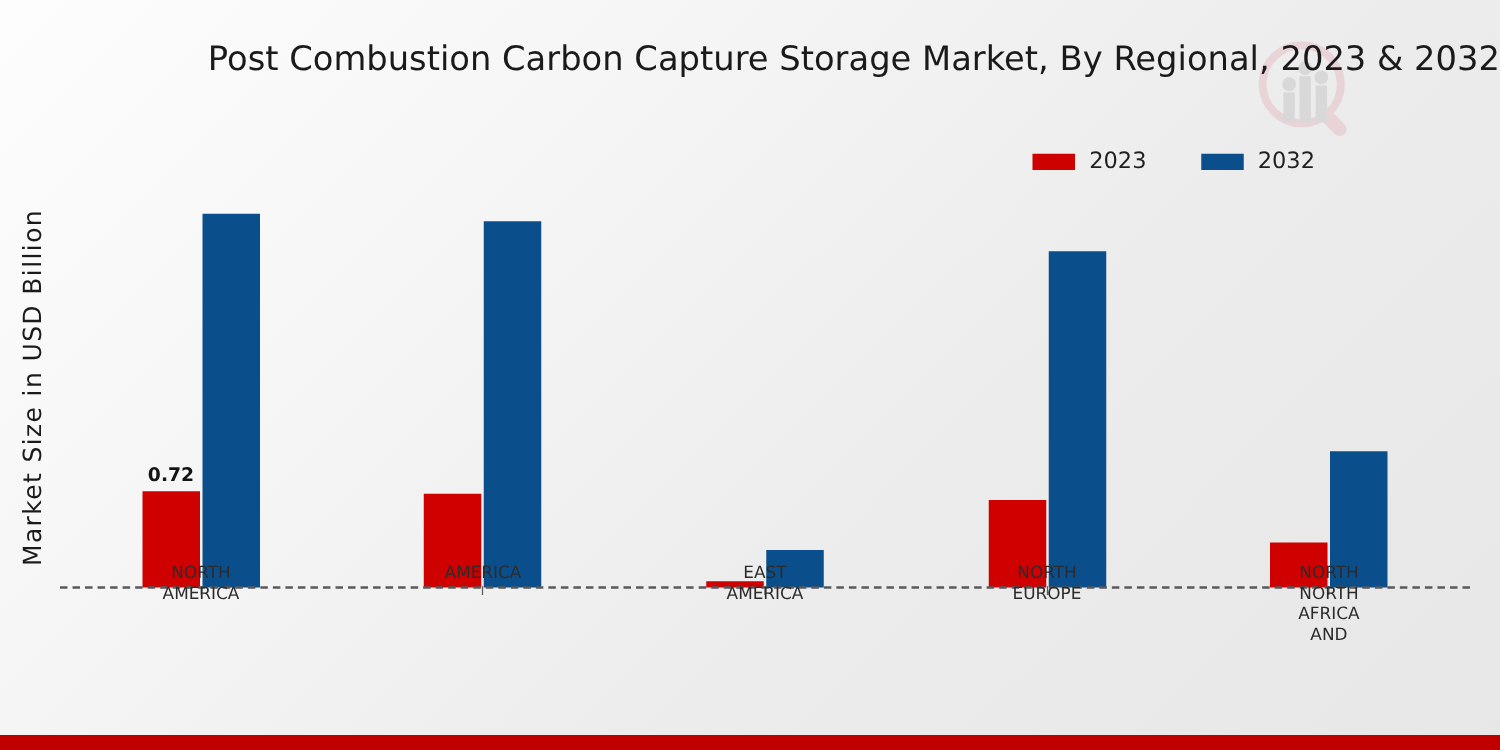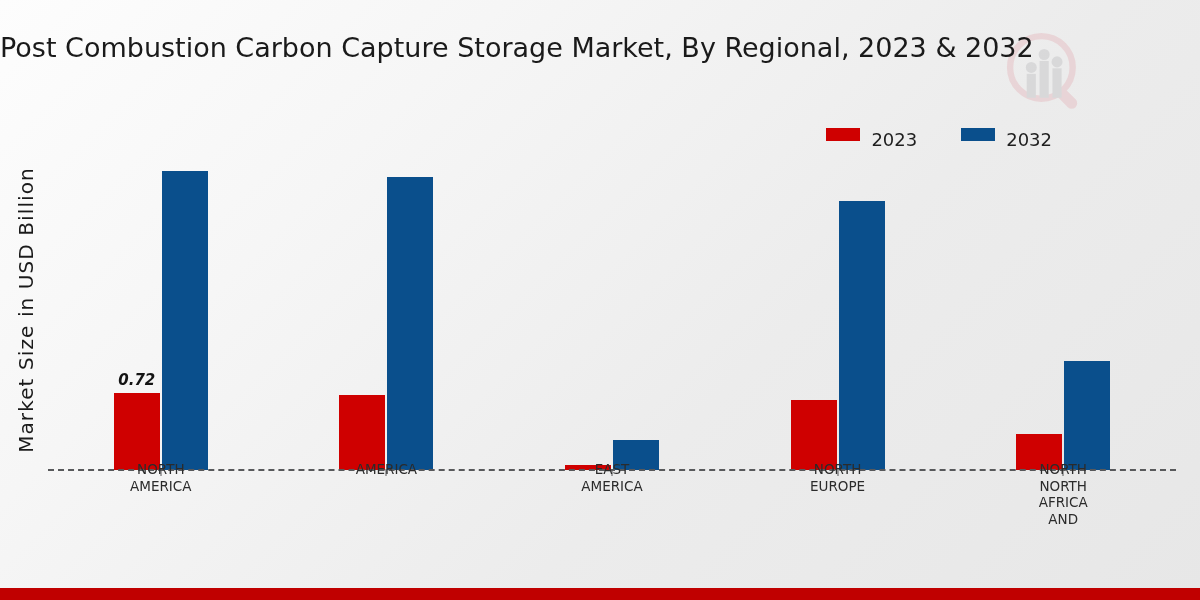--- a/index.html
+++ b/index.html
@@ -34,21 +34,21 @@
     opacity: 0.55;
     pointer-events: none;
   }
 
   
   #chart-title {
     position: absolute;
     left: 0;
     top: 32px;
     width: 1200px;
-    text-align: left;
+    text-align: right;
     font-family: "DejaVu Sans", sans-serif;
     font-size: 27px;
     font-weight: 400;
     letter-spacing: 0px;
     color: #1a1a1a;
     white-space: nowrap;
   }
 
   
   #legend {
@@ -67,21 +67,20 @@
   .legend-swatch {
     width: 34px;
     height: 13px;
     display: block;
   }
   .legend-label {
     font-size: 18px;
     color: #1f1f1f;
     font-family: "DejaVu Sans", sans-serif;
     line-height: 1;
-    margin-top: 11px;
   }
 
   
   #y-axis-title {
     position: absolute;
     left: -154px;
     top: 298px;
     width: 360px;
     transform: rotate(-90deg);
     text-align: center;
@@ -101,21 +100,20 @@
     border-top: 2px dashed #58595b;
   }
 
   #groups {
     position: absolute;
     left: 48px;
     top: 150px;
     width: 1128px;
     height: 320px;
     display: flex;
-    font-style: italic;
   }
   .group {
     flex: 1 1 0;
     position: relative;
     height: 100%;
   }
   .bars {
     position: absolute;
     left: 50%;
     bottom: 0;
@@ -147,21 +145,21 @@
     width: 1px;
     height: 7px;
     background: #58595b;
     transform: translateX(-0.5px);
   }
 
   
   #x-labels {
     position: absolute;
     left: 48px;
-    top: 461px;
+    top: 450px;
     width: 1128px;
     display: flex;
   }
   .x-label {
     flex: 1 1 0;
     text-align: center;
     font-size: 13.5px;
     line-height: 16.5px;
     color: #2b2b2b;
     font-family: "DejaVu Sans", sans-serif;

